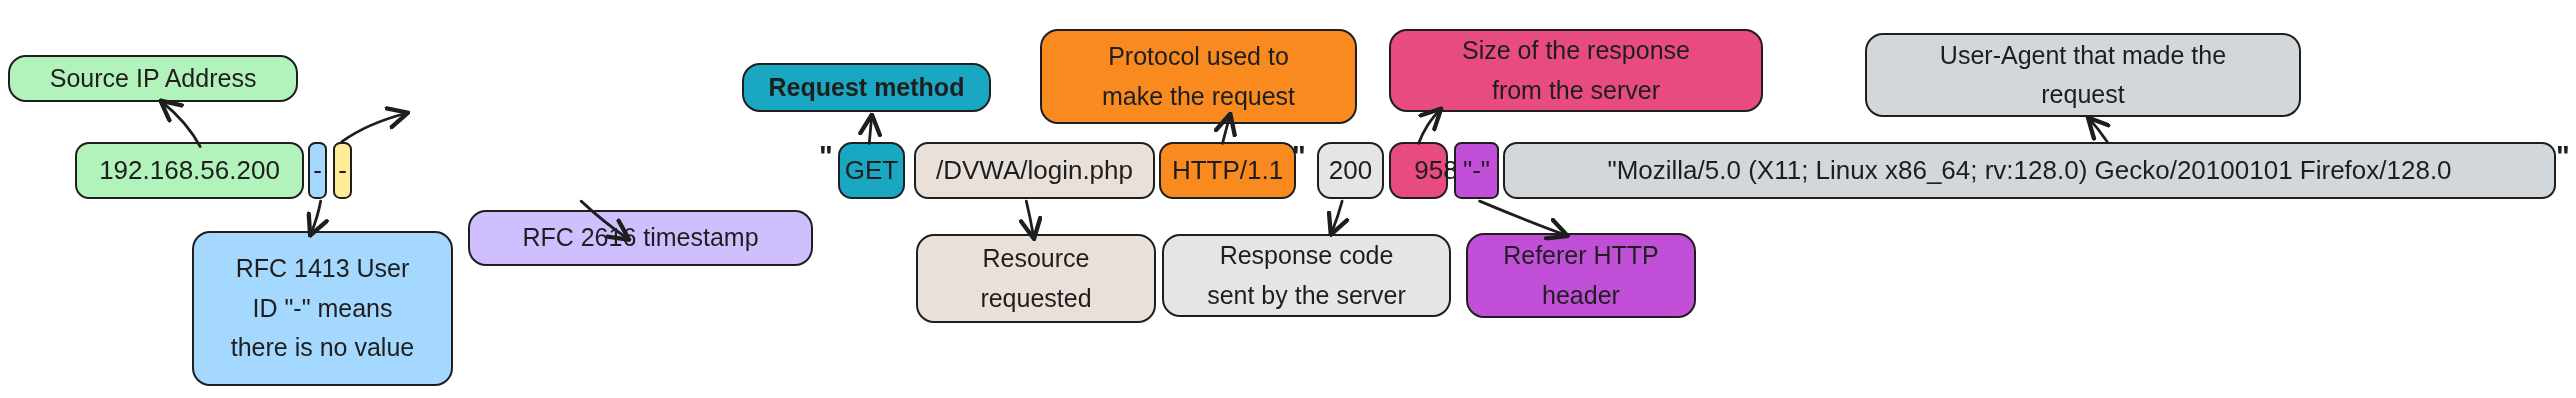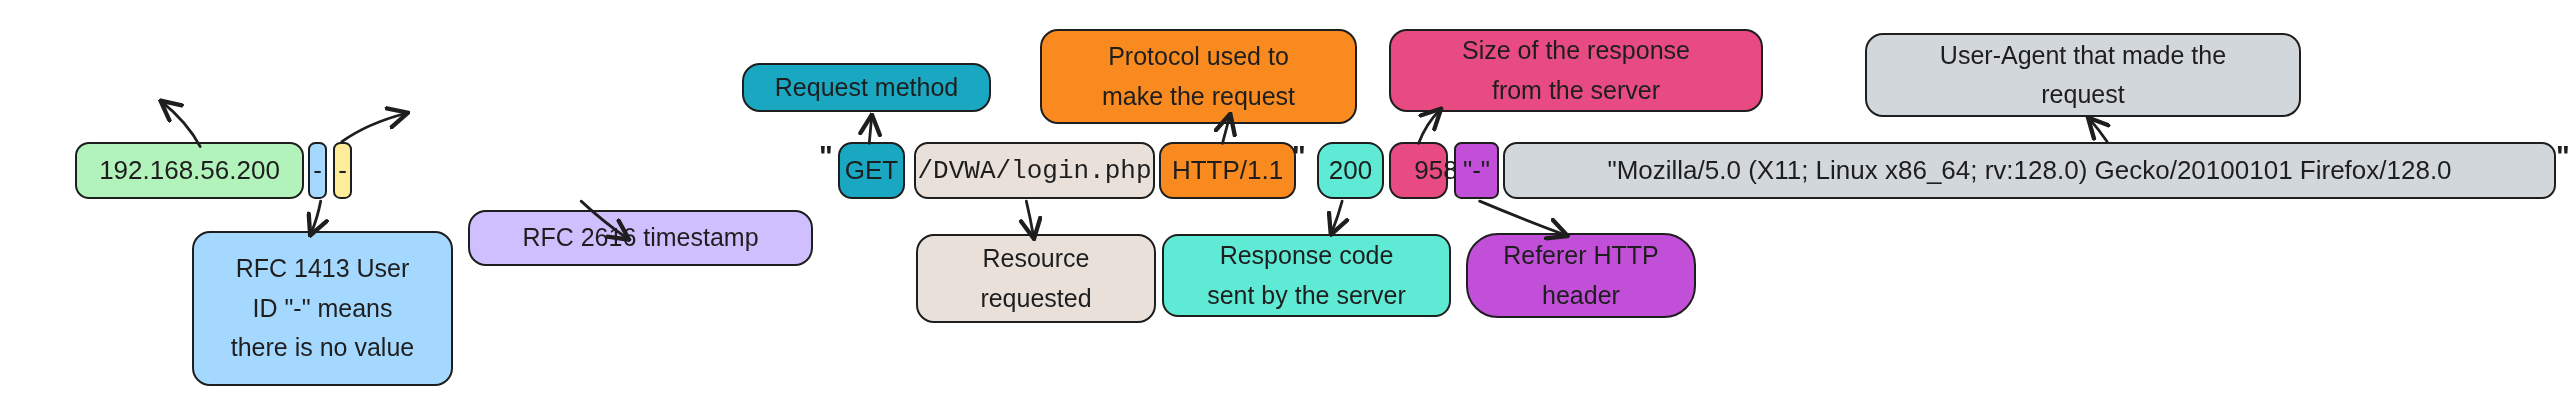--- a/index.html
+++ b/index.html
@@ -50,62 +50,63 @@
   }
 
   
   .f-green-light  { background: #b2f2bb; }
   .f-blue-light   { background: #a5d8ff; }
   .f-yellow-light { background: #ffec99; }
   .f-violet-light { background: #d0bfff; }
   .f-cyan         { background: #1aa7c2; }
   .f-beige        { background: #e9e0d9; }
   .f-orange       { background: #f98a1f; }
-  .f-green-mid    { background: #5eead4; border-radius: 16px; }
+  .f-green-mid    { background: #e5e5e5; }
   .f-pink         { background: #e74b82; }
   .f-grape        { background: #c24fd8; }
   .f-gray         { background: #d2d7dc; }
 
   
   .p-lbl-source-ip      { left: 8.1px;   top: 55px;  width: 290px; height: 47px;  }
   .p-lbl-local-userid   { left: 316px;  top: 6.5px;   width: 278px; height: 104px; }
-  .p-lbl-request-method { left: 742px;  top: 63px;  width: 249px; height: 49px;  }
+  .p-lbl-request-method { left: 742px;  top: 63px;  width: 249px; height: 49px; font-weight: bold;  }
   .p-lbl-protocol       { left: 1040px; top: 29px;  width: 317px; height: 95px; }
   .p-lbl-size           { left: 1389px; top: 29px;  width: 374px; height: 83px; }
   .p-lbl-user-agent     { left: 1865px; top: 33px;  width: 436px; height: 84px; }
 
   
   .p-seg-ip        { left: 75px;   top: 142px; width: 229px;  height: 57px; }
   .p-seg-dash1     { left: 308px;  top: 142px; width: 19px;   height: 57px; }
   .p-seg-dash2     { left: 333px;  top: 142px; width: 19px;   height: 57px; }
   .p-seg-timestamp { left: 359px;  top: 142px; width: 459px;  height: 57px; }
   .p-seg-method    { left: 838px; top: 142px; width: 67px;   height: 57px; }
-  .p-seg-path      { left: 914px; top: 142px; width: 241px;  height: 57px; font-family: Liberation Mono, monospace; }
+  .p-seg-path      { left: 914px; top: 142px; width: 241px;  height: 57px; }
   .p-seg-protocol  { left: 1159px; top: 142px; width: 137px;  height: 57px; }
   .p-seg-status    { left: 1317px; top: 142px; width: 67px;   height: 57px; }
   .p-seg-size      { left: 1389px; top: 142px; width: 59px;   height: 57px; padding-left: 40px; }
   .p-seg-referer   { left: 1454px; top: 142px; width: 45px;   height: 57px; }
   .p-seg-ua        { left: 1503px; top: 142px; width: 1053px; height: 57px; }
 
   .p-q-open  { left: 819px; top: 142px; }
   .p-q-close { left: 1292px; top: 142px; }
   .p-q-end   { left: 2556px; top: 142px; }
 
   
   .p-lbl-rfc1413       { left: 192px;  top: 231px; width: 261px; height: 155px; }
   .p-lbl-rfc2616       { left: 468px;  top: 210px; width: 345px; height: 56px;  }
   .p-lbl-resource      { left: 916px; top: 234px; width: 240px; height: 89px; }
   .p-lbl-response-code { left: 1162px; top: 234px; width: 289px; height: 83px; }
-  .p-lbl-referer       { left: 1466px; top: 233px; width: 230px; height: 85px; border-radius: 32px; }
+  .p-lbl-referer       { left: 1466px; top: 233px; width: 230px; height: 85px; }
 </style>
 </head>
 <body>
 
 <div class="canvas">
 
+  <div class="box lbl f-green-light p-lbl-source-ip">Source IP Address</div>
   <div class="box lbl f-cyan p-lbl-request-method">Request method</div>
   <div class="box lbl f-orange p-lbl-protocol">Protocol used to
 make the request</div>
   <div class="box lbl f-pink p-lbl-size">Size of the response
 from the server</div>
   <div class="box lbl f-gray p-lbl-user-agent">User-Agent that made the
 request</div>
 
   <div class="box seg f-green-light p-seg-ip">192.168.56.200</div>
   <div class="box seg dash f-blue-light p-seg-dash1">-</div>

